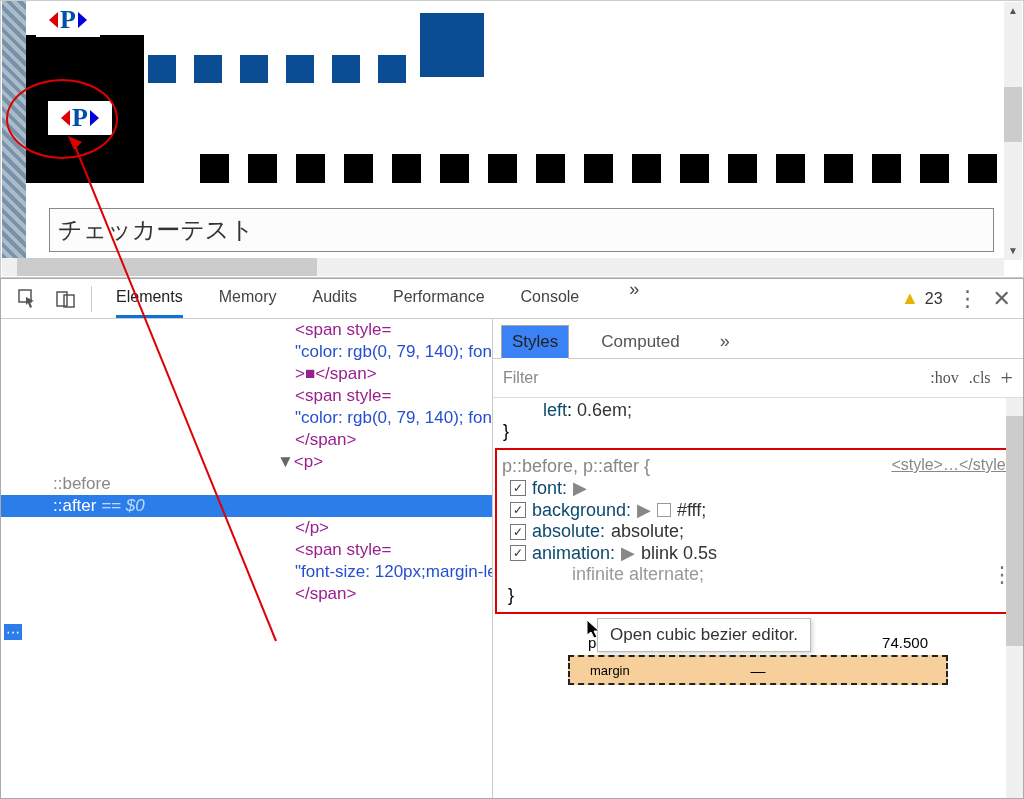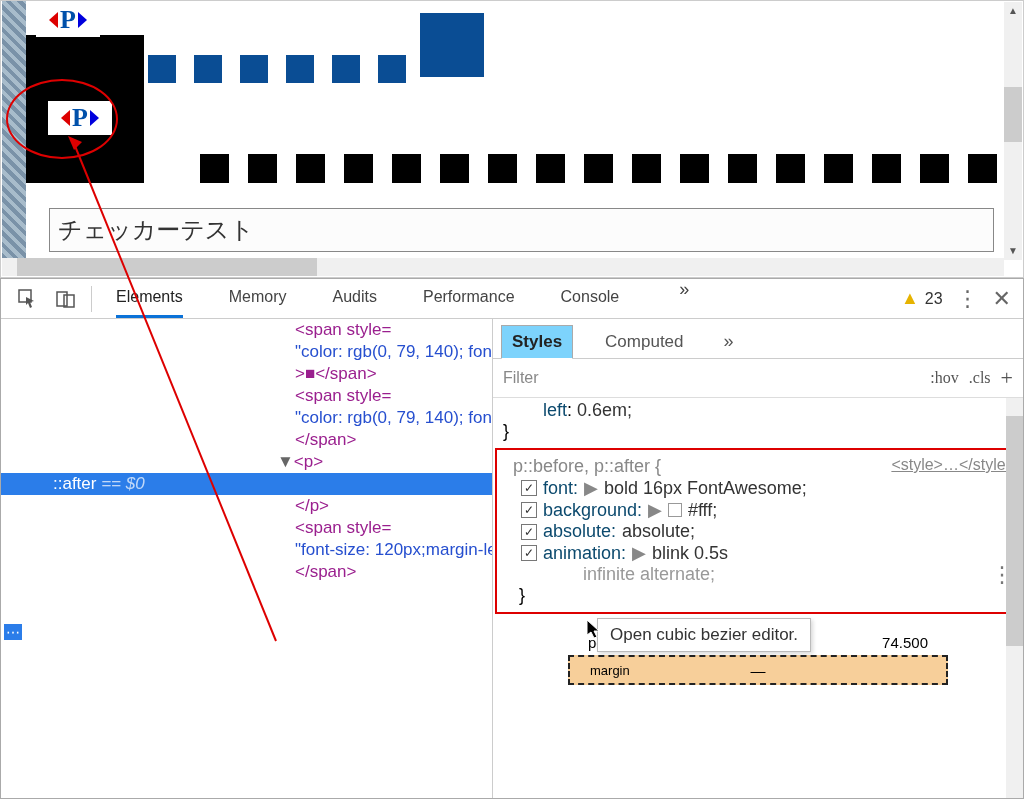--- a/index.html
+++ b/index.html
@@ -32,21 +32,21 @@
 .blue-big { position: absolute; left: 418px; top: 12px; width: 64px; height: 64px; background: #0a4d94; }
 .black-row { position: absolute; left: 198px; top: 153px; display: flex; gap: 19px; }
 .black-row .sq { width: 29px; height: 29px; background: #000; }
 
 .input-field { position: absolute; left: 47px; top: 207px; right: 10px; height: 44px; border: 1px solid #888; background: #fcfcfc; font-size: 24px; padding: 4px 8px; display: flex; align-items: center; color: #333; }
 
 
 .devtools { position: absolute; left: 0; top: 278px; width: 1024px; height: 521px; border: 1px solid #aaa; background: #fff; }
 .dt-toolbar { height: 40px; border-bottom: 1px solid #ccc; display: flex; align-items: center; padding: 0 8px; font-size: 16px; color: #333; }
 .dt-toolbar .ico { width: 26px; height: 26px; margin: 0 6px; color: #555; display: flex; align-items: center; justify-content: center; }
-.dt-tablist { display: flex; gap: 46px; margin-left: 18px; }
+.dt-tablist { display: flex; gap: 36px; margin-left: 18px; }
 .dt-tab { color: #444; padding: 9px 0; }
 .dt-tab.active { color: #222; border-bottom: 3px solid #0b72d8; }
 .dt-warn { margin-left: auto; display: flex; align-items: center; gap: 6px; }
 .dt-warn .triangle { color: #e6b300; font-size: 18px; }
 .dt-warn .count { font-size: 16px; }
 .dt-toolbar .chev { font-size: 18px; color: #444; margin-left: 14px; }
 .dt-toolbar .dots { font-size: 22px; margin: 0 14px; color: #666; }
 .dt-toolbar .xbtn { font-size: 22px; color: #666; margin-right: 4px; }
 
 .dt-body { display: flex; height: calc(100% - 40px); }
@@ -56,32 +56,32 @@
 .dt-elems .line { white-space: pre; line-height: 22px; padding-left: 260px; text-indent: -260px; }
 .dt-elems .tag { color: #9a1f8e; }
 .dt-elems .str { color: #264fcf; }
 .dt-elems .sel { background: #2b7de9; color: #fff; padding: 0 4px; }
 .dt-elems .sel .eq0 { opacity: 0.7; font-style: italic; }
 .dt-elems .tri-exp { color: #666; }
 
 .dt-styles { flex: 1; display: flex; flex-direction: column; }
 .dt-styles-tabs { display: flex; align-items: center; padding: 6px 8px 0 8px; border-bottom: 1px solid #ccc; gap: 22px; font-size: 17px; color: #555; }
 .dt-styles-tabs .stab { padding: 6px 10px; }
-.dt-styles-tabs .stab.active { background: #7dd3fc; border: 1px solid #aaa; border-bottom: 1px solid #fff; color: #222; margin-bottom: -1px; font-weight: bold; }
+.dt-styles-tabs .stab.active { background: #3b82f6; border: 1px solid #aaa; border-bottom: 1px solid #fff; color: #222; margin-bottom: -1px; }
 .dt-styles-filter { display: flex; align-items: center; border-bottom: 1px solid #ddd; padding: 6px 10px; font-size: 16px; color: #888; }
 .dt-styles-filter .filter-label { flex: 1; }
 .dt-styles-filter .ctl { margin-left: 10px; color: #555; font-family: Liberation Serif, serif; }
 .dt-styles-content { flex: 1; font-family: Consolas, monospace; font-size: 18px; padding: 2px 0; position: relative; overflow: hidden; }
 .dt-styles-content .scroll-y { position: absolute; right: 0; top: 0; width: 17px; height: 100%; background: #f0f0f0; }
 .dt-styles-content .scroll-y .thumb { position: absolute; top: 18px; width: 100%; height: 230px; background: #ccc; }
 .css-line { padding-left: 50px; }
 .css-prop { color: #0c4a6e; }
 .css-val { color: #333; }
 
-.rule-box { border: 2px solid #d00; margin: 6px 2px 6px 2px; padding: 6px 4px 6px 16px; position: relative; }
+.rule-box { border: 2px solid #d00; margin: 6px 2px 6px 2px; padding: 6px 4px 6px 5px; position: relative; }
 .rule-box .ruleheader { display: flex; }
 .rule-box .ruleheader .selector { color: #888; }
 .rule-box .ruleheader .srclink { margin-left: auto; color: #888; text-decoration: underline; font-size: 16px; }
 .rule-box .pl { padding-left: 8px; display: flex; align-items: center; gap: 6px; }
 .rule-box .cb { width: 16px; height: 16px; border: 1px solid #777; background: #fff; display: inline-flex; align-items: center; justify-content: center; font-size: 12px; color: #333; }
 .rule-box .swatch { width: 14px; height: 14px; background: #fff; border: 1px solid #999; display: inline-block; }
 .rule-box .bez-swatch { width: 16px; height: 16px; background: #8a4db8; display: inline-block; }
 .rule-box .expand { color: #888; }
 .rule-box .menu-dots { position: absolute; right: 6px; bottom: 24px; color: #777; font-size: 22px; }
 
@@ -198,20 +198,21 @@
           <div class="dots">⋯</div>
         </div>
       <div style="padding-left:270px">
         <div class="line"><span class="tag">&lt;span style=</span></div>
         <div class="line"><span class="str">"color: rgb(0, 79, 140); font-size: x-large;"</span></div>
         <div class="line"><span class="tag">&gt;■&lt;/span&gt;</span></div>
         <div class="line"><span class="tag">&lt;span style=</span></div>
         <div class="line"><span class="str">"color: rgb(0, 79, 140); font-size: 70px;"</span></div>
         <div class="line"><span class="tag">&lt;/span&gt;</span></div>
         <div class="line" style="margin-left:-18px"><span class="tri-exp">▼</span><span class="tag">&lt;p&gt;</span></div>
+        <div class="line" style="padding-left:18px"><span style="color:#888">::before</span></div>
         <div class="line sel" style="padding-left:18px;margin-left:-296px;padding-left:314px"><span>::after</span><span class="eq0"> == $0</span></div>
         <div class="line"><span class="tag">&lt;/p&gt;</span></div>
         <div class="line"><span class="tag">&lt;span style=</span></div>
         <div class="line"><span class="str">"font-size: 120px;margin-left: -50px;"</span></div>
         <div class="line"><span class="tag">&lt;/span&gt;</span></div>
       </div>
     </div>
 
     <div class="dt-styles">
       <div class="dt-styles-tabs">
@@ -231,21 +232,20 @@
 
         <div class="rule-box">
           <div class="ruleheader">
             <span class="selector">p::before, p::after {</span>
             <span class="srclink">&lt;style&gt;…&lt;/style&gt;</span>
           </div>
           <div class="pl">
             <span class="cb">✓</span>
             <span class="css-prop">font:</span>
               <span class="expand">▶</span>
-              <span class="css-val">bold 16px FontAwesome;</span>
           </div>
           <div class="pl">
             <span class="cb">✓</span>
             <span class="css-prop">background:</span>
               <span class="expand">▶</span>
               <span class="swatch"></span>
               <span class="css-val">#fff;</span>
           </div>
           <div class="pl">
             <span class="cb">✓</span>

